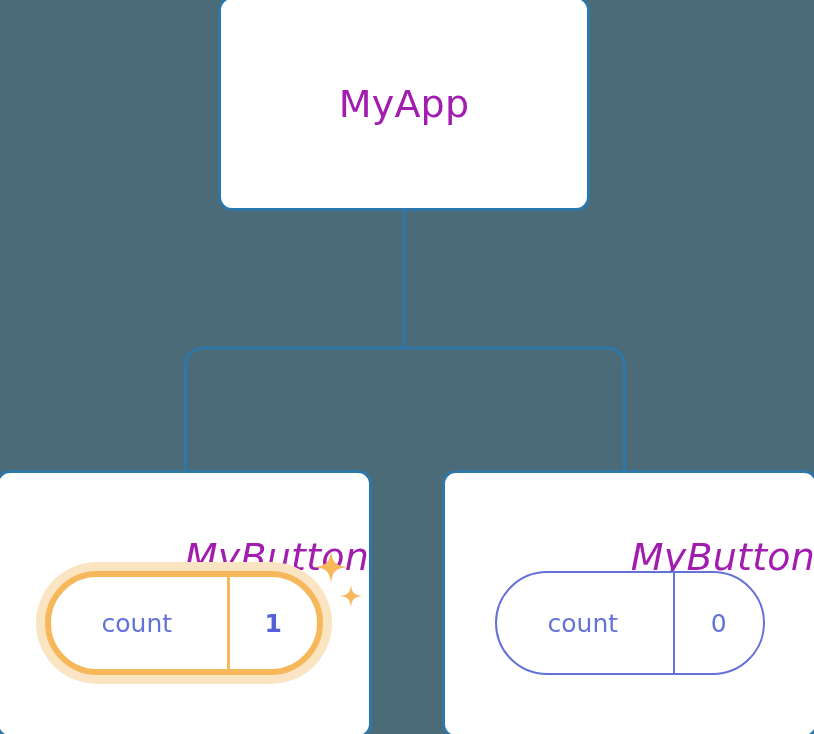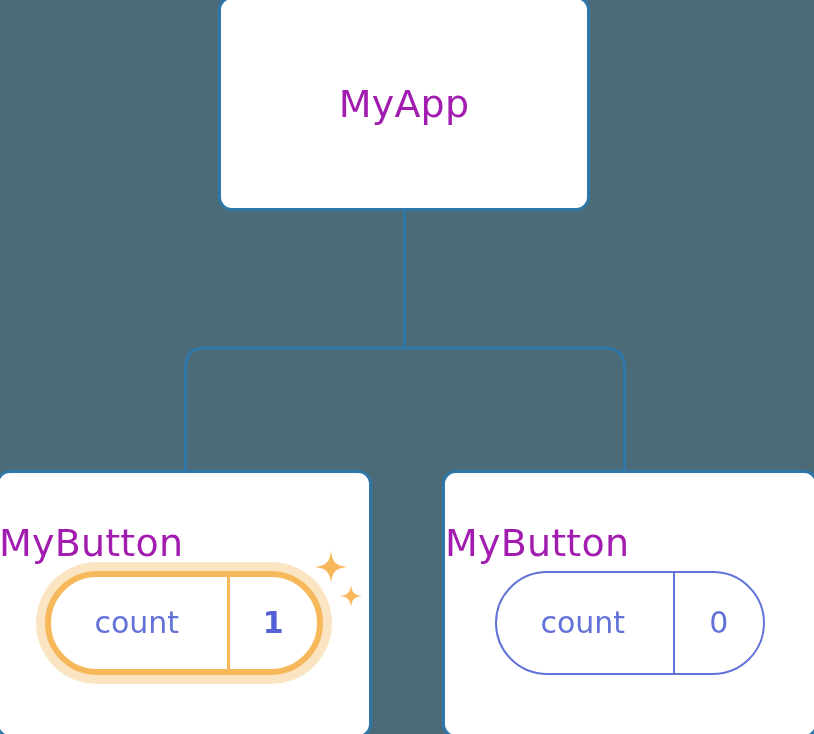--- a/index.html
+++ b/index.html
@@ -72,22 +72,23 @@
     font-size: 38px;
     font-weight: 400;
     letter-spacing: 0.2px;
     line-height: 1;
     white-space: nowrap;
   }
   .child-title {
     position: absolute;
     left: 0;
     right: 0;
-    top: 51px;
-    text-align: left;
+    top: 65px;
+    text-align: right;
+    font-style: italic;
   }
 
   
   .pill-wrap {
     position: absolute;
     top: 98px;
     left: 50%;
     transform: translateX(-50%);
   }
 
@@ -128,21 +129,21 @@
   .pill.highlight .pill-val {
     color: #5560d8;
     font-weight: 700;
     border-left: 3px solid #f7b85c;
   }
 
   .pill-key, .pill-val {
     display: flex;
     align-items: center;
     justify-content: center;
-    font-size: 30px;
+    font-size: 25px;
     line-height: 1;
     box-sizing: border-box;
     white-space: nowrap;
   }
   .pill-key {
     flex: 0 0 66%;
     padding-right: 4px;
   }
   .pill-val {
     flex: 1 1 auto;

